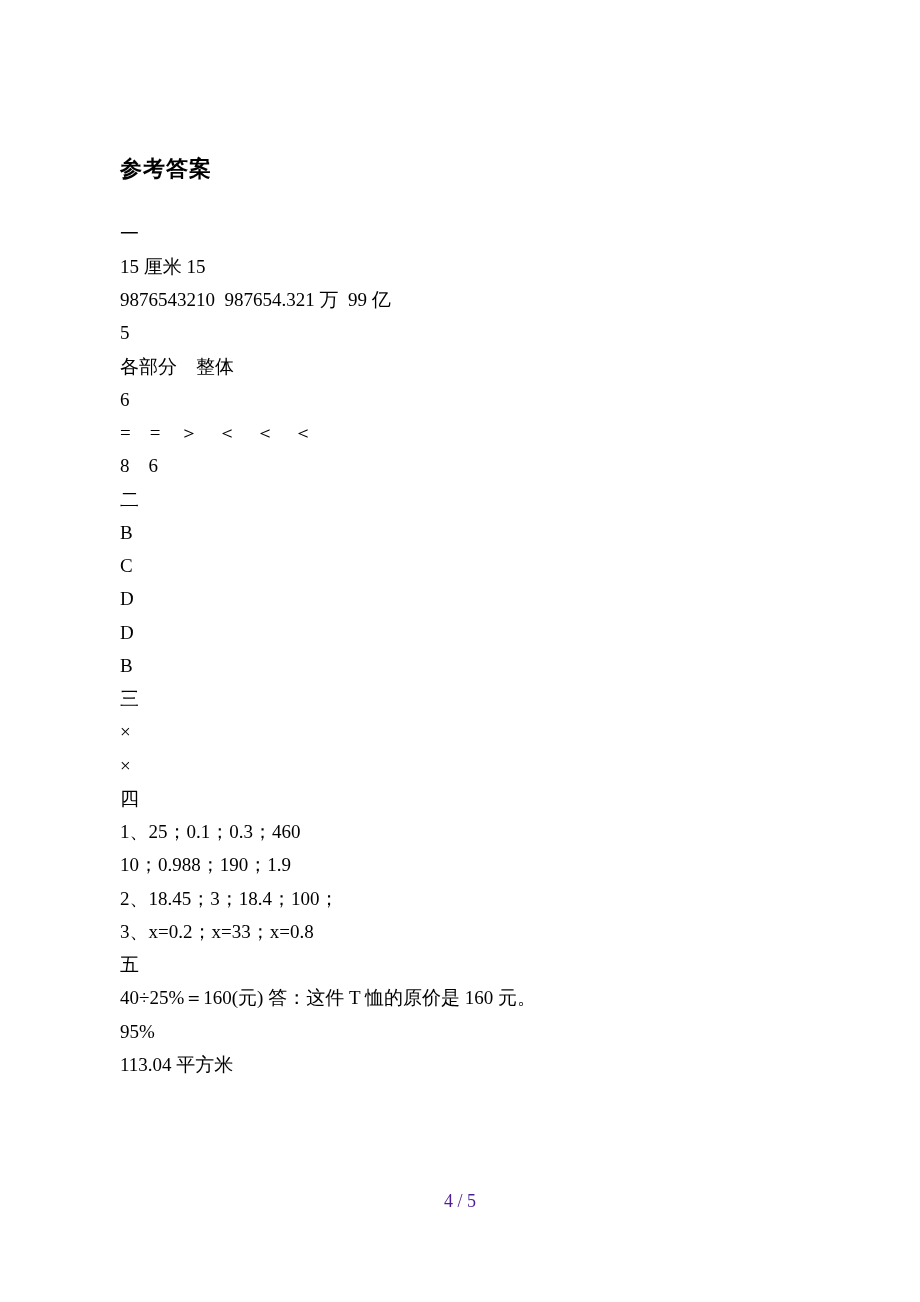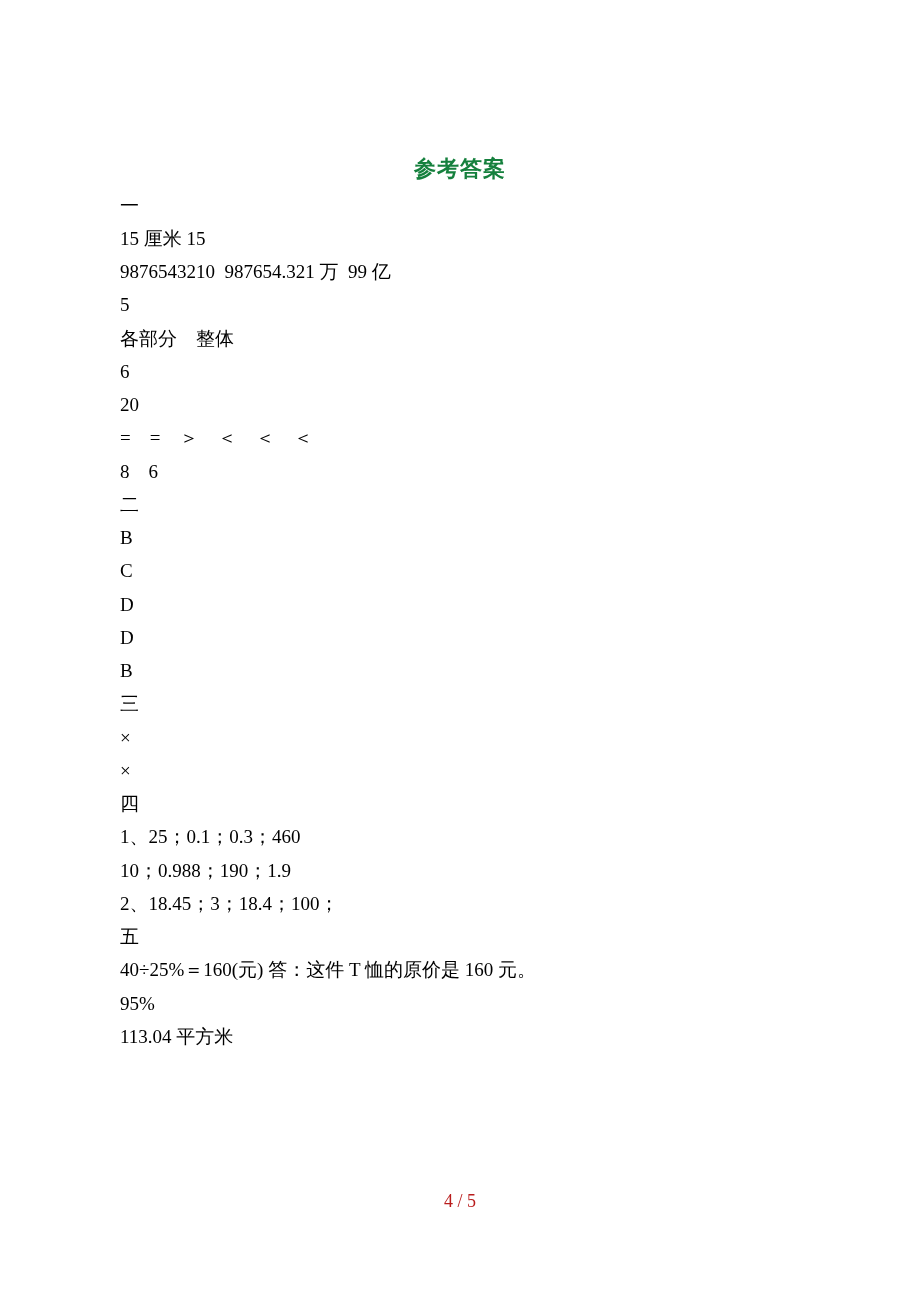--- a/index.html
+++ b/index.html
@@ -10,70 +10,71 @@
     font-family: "SimSun", "宋体", serif;
     position: relative;
   }
   .page {
     padding: 150px 120px 0 120px;
     font-size: 19px;
     color: #000000;
     line-height: 1.75;
   }
   .title {
-    text-align: center;
-    color: #15803d;
+    text-align: left;
+    color: #000000;
     font-weight: bold;
     font-size: 22px;
+    margin-bottom: 28px;
     font-family: "SimHei", "黑体", sans-serif;
     letter-spacing: 1px;
   }
   .line { white-space: pre; }
   .footer {
     position: absolute;
     bottom: 90px;
     left: 0;
     width: 100%;
     text-align: center;
     font-size: 18px;
-    color: #b91c1c;
+    color: #4c1d95;
     font-family: "Times New Roman", serif;
   }
 </style>
 </head>
 <body>
 
 <div class="page">
   <div class="title">参考答案</div>
 
   <div class="line">一</div>
   <div class="line">15 厘米 15</div>
   <div class="line">9876543210  987654.321 万  99 亿</div>
   <div class="line">5</div>
   <div class="line">各部分    整体</div>
   <div class="line">6</div>
-  <div class="line">20</div>
   <div class="line">=    =    ＞    ＜    ＜    ＜</div>
   <div class="line">8    6</div>
 
   <div class="line">二</div>
   <div class="line">B</div>
   <div class="line">C</div>
   <div class="line">D</div>
   <div class="line">D</div>
   <div class="line">B</div>
 
   <div class="line">三</div>
   <div class="line">×</div>
   <div class="line">×</div>
 
   <div class="line">四</div>
   <div class="line">1、25；0.1；0.3；460</div>
   <div class="line">10；0.988；190；1.9</div>
   <div class="line">2、18.45；3；18.4；100；</div>
+  <div class="line">3、x=0.2；x=33；x=0.8</div>
 
   <div class="line">五</div>
   <div class="line">40÷25%＝160(元) 答：这件 T 恤的原价是 160 元。</div>
   <div class="line">95%</div>
   <div class="line">113.04 平方米</div>
 </div>
 
 <div class="footer">4 / 5</div>
 
 </body></html>

